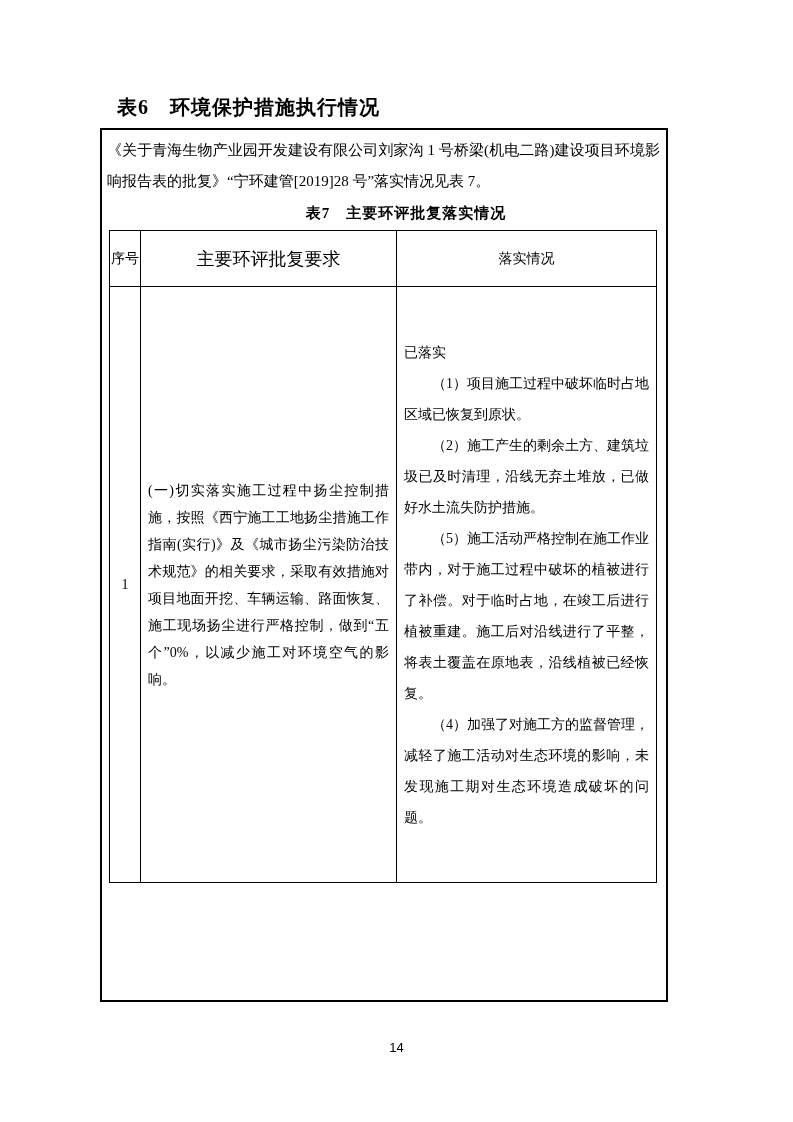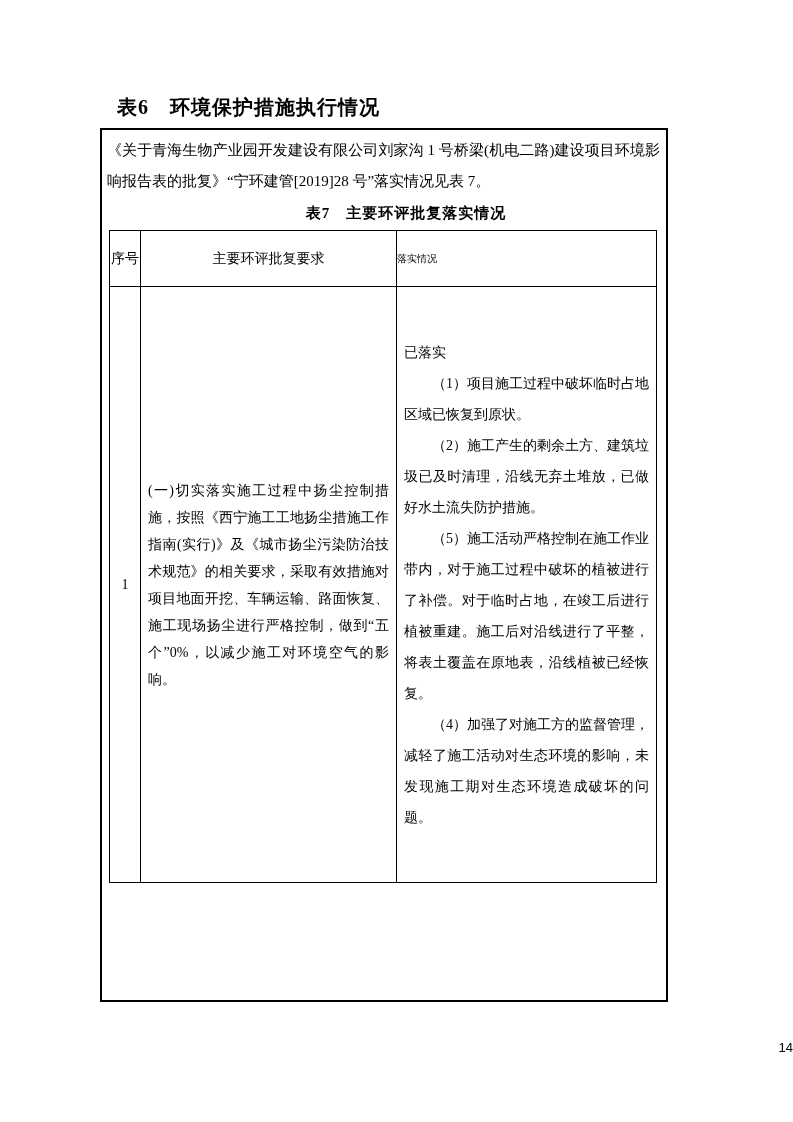--- a/index.html
+++ b/index.html
@@ -36,31 +36,31 @@
     table-layout: fixed;
     width: 547px;
     margin: 6px 0 0 7px;
   }
   .inner-table th, .inner-table td {
     border: 1px solid #000;
     font-weight: normal;
     vertical-align: middle;
   }
   th.col-index { width: 31px; height: 56px; font-size: 14px; line-height: 24px; text-align: center; word-break: break-all; padding: 0 1px; margin-left: 40px; }
-  th.col-req   { width: 256px; font-size: 14px; }
-  th.col-impl  { width: 260px; font-size: 10px; text-align: left; }
+  th.col-req   { width: 256px; font-size: 18px; }
+  th.col-impl  { width: 260px; font-size: 14px; text-align: center; }
   td.cell-index { text-align: center; font-size: 14px; }
   td.cell-req { height: 596px; padding: 0 7px; }
   td.cell-req p { font-size: 14px; line-height: 27px; text-align: justify; }
   td.cell-impl { padding: 0 7px; }
   td.cell-impl p { font-size: 14px; line-height: 31px; text-align: justify; }
   td.cell-impl p.impl-item { text-indent: 2em; font-family: Liberation Serif, serif; }
   .page-number {
     position: absolute; left: 0; top: 1040px; width: 100%;
-    text-align: right; font-size: 13px;
+    text-align: center; font-size: 13px;
     font-family: "Liberation Sans", "DejaVu Sans", sans-serif;
   }
 </style>
 </head>
 <body>
 
 <div class="page">
 
   <div class="doc-title">表6　环境保护措施执行情况</div>
 

